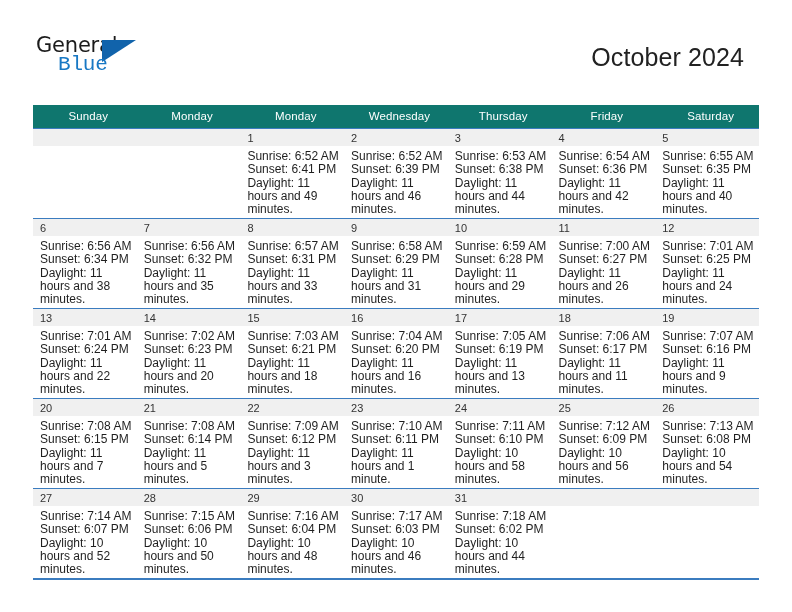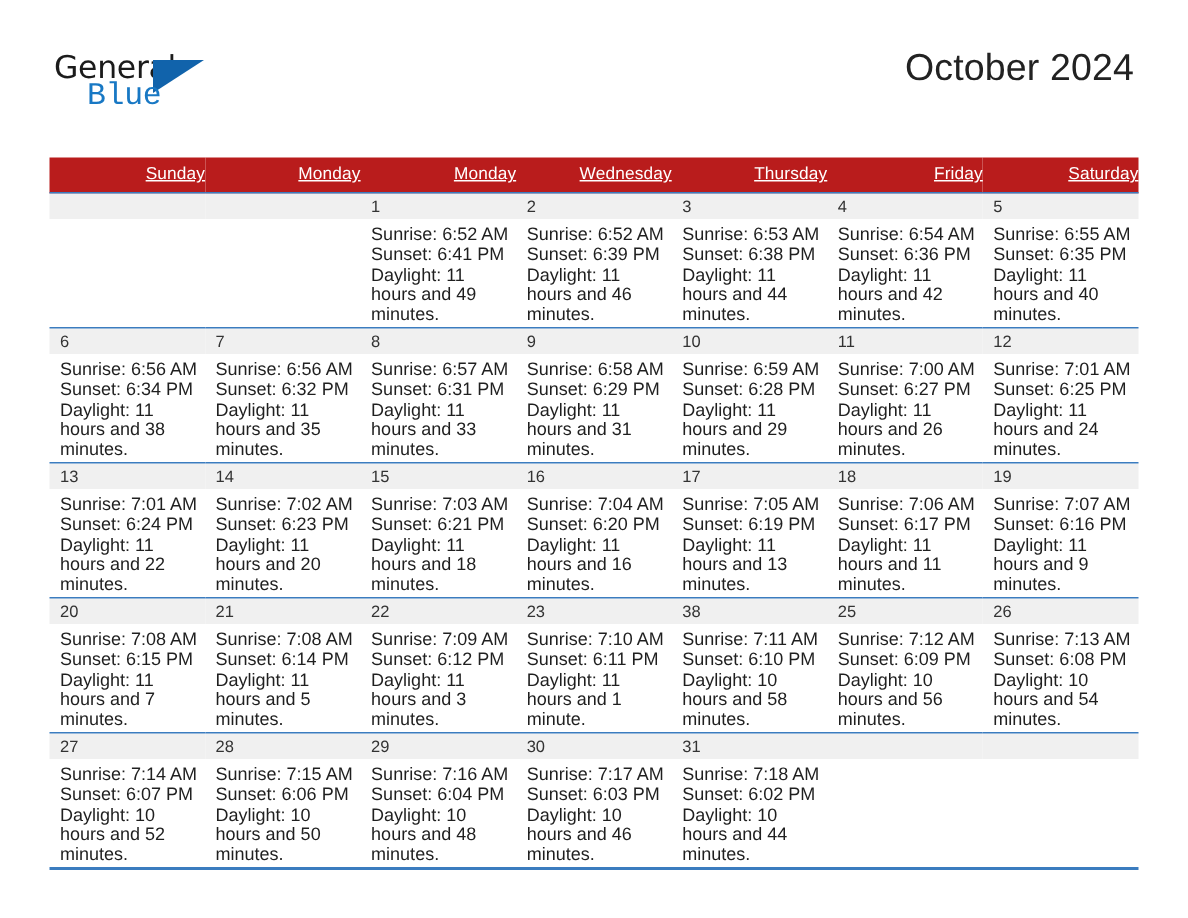--- a/index.html
+++ b/index.html
@@ -71,21 +71,21 @@
     position: absolute;
     right: 36px;
     top: 30px;
     text-align: right;
   }
   .cal-title {
     font-size: 25px;
     color: #222222;
     line-height: 30px;
     font-weight: normal;
-    margin: 0;
+    margin: 12px;
     letter-spacing: 0.1px;
   }
   .cal-subtitle {
     font-size: 14px;
     color: #222222;
     line-height: 20px;
     margin: 8px 0 0 0;
     font-weight: normal;
     letter-spacing: 0.05px;
   }
@@ -93,29 +93,28 @@
   
   .calendar {
     position: absolute;
     left: 33px;
     top: 105px;
     width: 726px;
     border-collapse: collapse;
     table-layout: fixed;
   }
   .dow-row th {
-    background: #b91c1c;
+    background: #0f766e;
     color: #ffffff;
     font-size: 11.5px;
     font-weight: normal;
-    text-align: right;
+    text-align: center;
     padding: 5px 0 6px 7px;
     height: 11px;
     letter-spacing: 0.1px;
-    text-decoration: underline;
   }
   .week {
     border-top: 1.5px solid #3b7cbf;
   }
   .daycell {
     width: 103.71px;
     vertical-align: top;
     padding: 0;
     border: 0;
     height: 89px;
@@ -376,21 +375,21 @@
           </td>
           <td class="daycell">
             <div class="daynum-band">23</div>
             <div class="cell-body">
               <div>Sunrise: 7:10 AM</div>
               <div>Sunset: 6:11 PM</div>
               <div class="daylight">Daylight: 11 hours and 1 minute.</div>
             </div>
           </td>
           <td class="daycell">
-            <div class="daynum-band">38</div>
+            <div class="daynum-band">24</div>
             <div class="cell-body">
               <div>Sunrise: 7:11 AM</div>
               <div>Sunset: 6:10 PM</div>
               <div class="daylight">Daylight: 10 hours and 58 minutes.</div>
             </div>
           </td>
           <td class="daycell">
             <div class="daynum-band">25</div>
             <div class="cell-body">
               <div>Sunrise: 7:12 AM</div>

